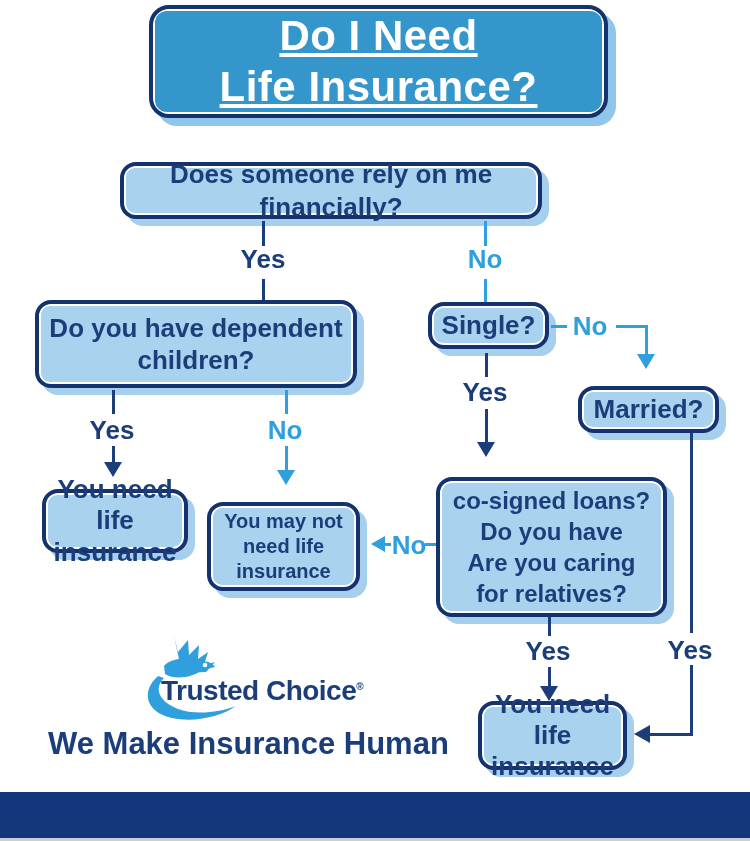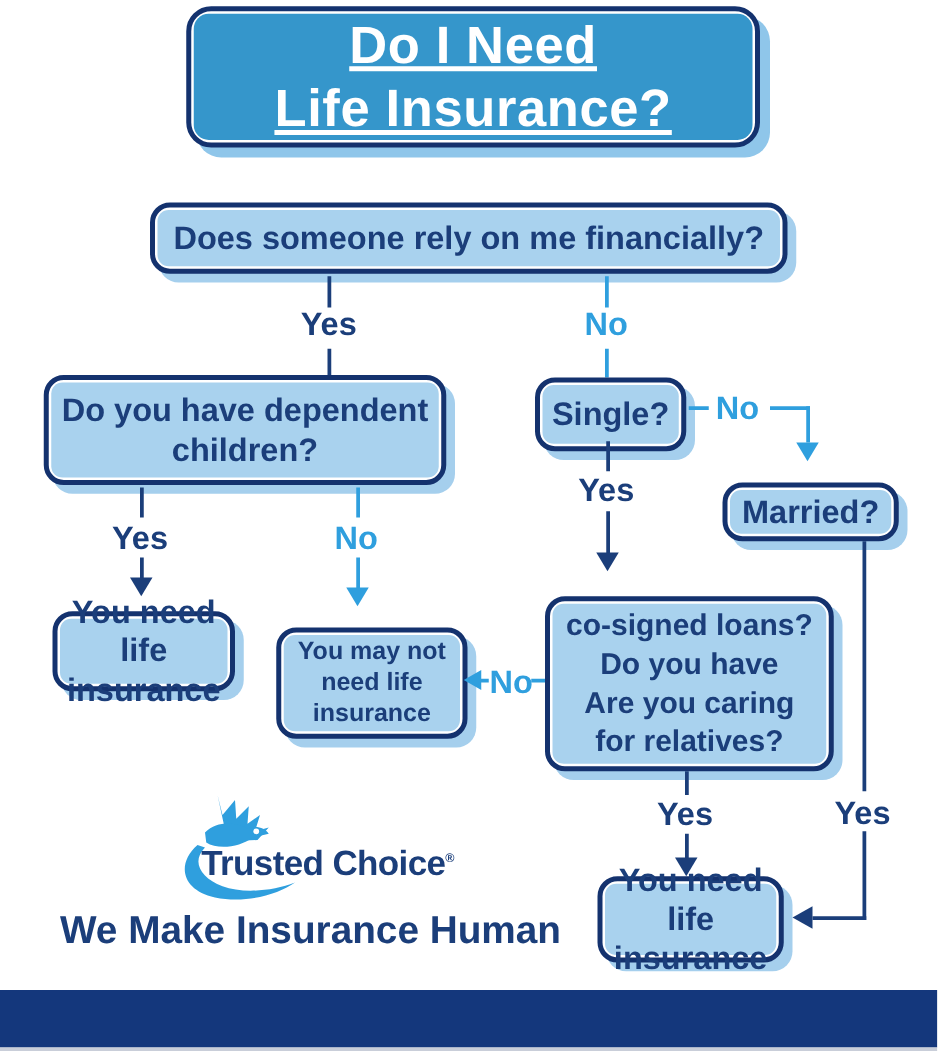--- a/index.html
+++ b/index.html
@@ -63,21 +63,21 @@
 
 <div class="canvas">
 
   <div class="box title-box" style="left:149px;top:5px;width:459px;height:113px;">
     <div class="fill">
       <span>Do I Need</span>
       <span>Life Insurance?</span>
     </div>
   </div>
 
-  <div class="box" style="left:120px;top:162px;width:510px;height:57px;">
+  <div class="box" style="left:120px;top:162px;width:422px;height:57px;">
     <div class="fill f26">
       <span>Does someone rely on me financially?</span>
     </div>
   </div>
 
   <div class="vl navy-bg" style="left:262px;top:221px;height:25px;"></div>
   <div class="lbl navy" style="left:233px;top:245px;width:60px;">Yes</div>
   <div class="vl navy-bg" style="left:262px;top:279px;height:22px;"></div>
 
   <div class="vl blue-bg" style="left:484px;top:221px;height:25px;"></div>
@@ -101,29 +101,29 @@
       <span>You need</span>
       <span>life insurance</span>
     </div>
   </div>
 
   <div class="vl blue-bg" style="left:285px;top:390px;height:24px;"></div>
   <div class="lbl blue" style="left:255px;top:416px;width:60px;">No</div>
   <div class="vl blue-bg" style="left:285px;top:446px;height:26px;"></div>
   <div class="tri down-blue" style="left:277px;top:470px;"></div>
 
-  <div class="box" style="left:221px;top:502px;width:153px;height:89px;padding-left:39px;">
+  <div class="box" style="left:207px;top:502px;width:153px;height:89px;padding-left:39px;">
     <div class="fill f20">
       <span>You may not</span>
       <span>need life</span>
       <span>insurance</span>
     </div>
   </div>
 
-  <div class="box" style="left:428px;top:302px;width:121px;height:59px;">
+  <div class="box" style="left:428px;top:302px;width:121px;height:47px;">
     <div class="fill f26">
       <span>Single?</span>
     </div>
   </div>
 
   <div class="hl blue-bg" style="left:551px;top:325px;width:16px;"></div>
   <div class="lbl blue" style="left:568px;top:312px;width:44px;">No</div>
   <div class="hl blue-bg" style="left:616px;top:325px;width:32px;"></div>
   <div class="vl blue-bg" style="left:645px;top:325px;height:29px;"></div>
   <div class="tri down-blue" style="left:637px;top:354px;"></div>

